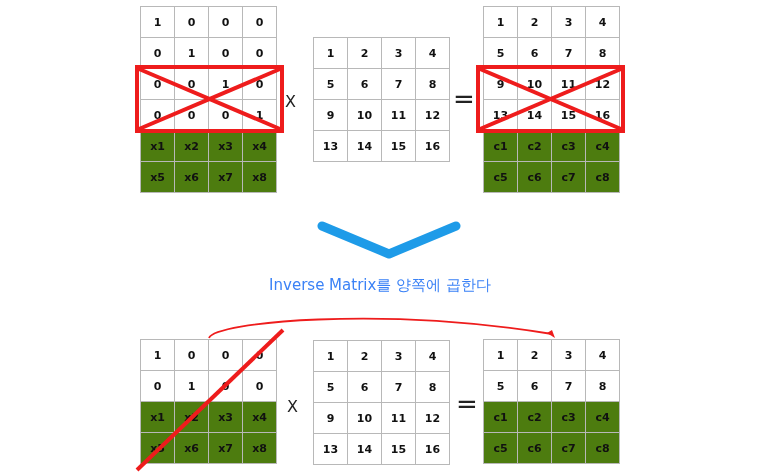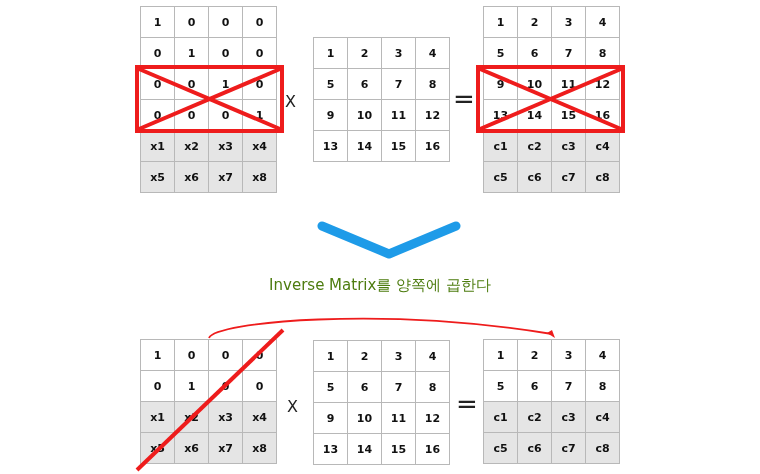--- a/index.html
+++ b/index.html
@@ -1,22 +1,22 @@
 <!DOCTYPE html>
 <html><head>
 <meta charset="utf-8">
 <style>
   html,body{margin:0;padding:0;background:#fff;}
   body{width:760px;height:474px;position:relative;overflow:hidden;font-family:"DejaVu Sans","Liberation Sans",sans-serif;}
   .matrix{position:absolute;display:grid;border-collapse:collapse;}
   .cell{box-sizing:border-box;border:1px solid #b8b8b8;margin:-1px 0 0 -1px;display:flex;align-items:center;justify-content:center;font-size:11px;font-weight:bold;color:#111;background:#fff;}
-  .cell.o{background:#e5e5e5;}
+  .cell.o{background:#4d7c0f;}
   .op{position:absolute;font-size:16px;color:#222;}
   .eq{position:absolute;font-size:26px;color:#222;}
-  .caption{position:absolute;left:0;width:760px;text-align:center;top:276px;font-size:15px;color:#4d7c0f;}
+  .caption{position:absolute;left:0;width:760px;text-align:center;top:276px;font-size:15px;color:#3b82f6;}
   svg.ov{position:absolute;left:0;top:0;}
 </style>
 </head>
 <body>
 
 <div id="m1" class="matrix" style="left:141px;top:7px;grid-template-columns:repeat(4,34px);grid-template-rows:repeat(6,31px);">
     <div class="cell">1</div>
     <div class="cell">0</div>
     <div class="cell">0</div>
     <div class="cell">0</div>

